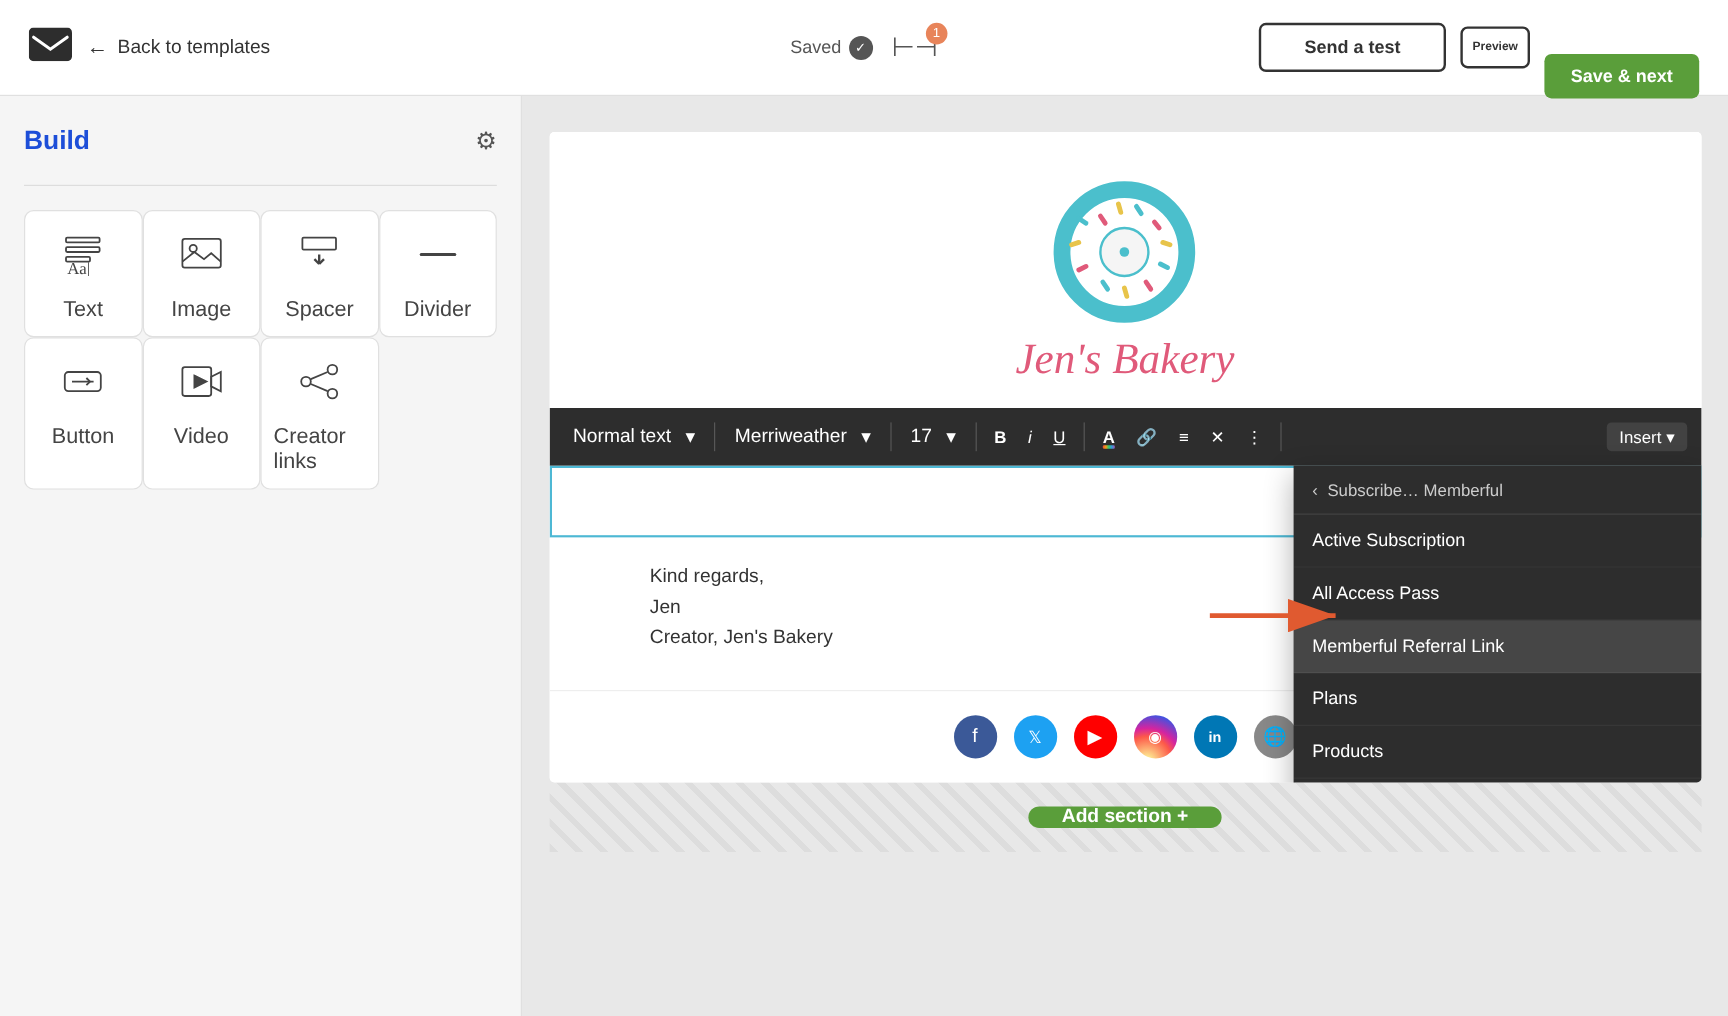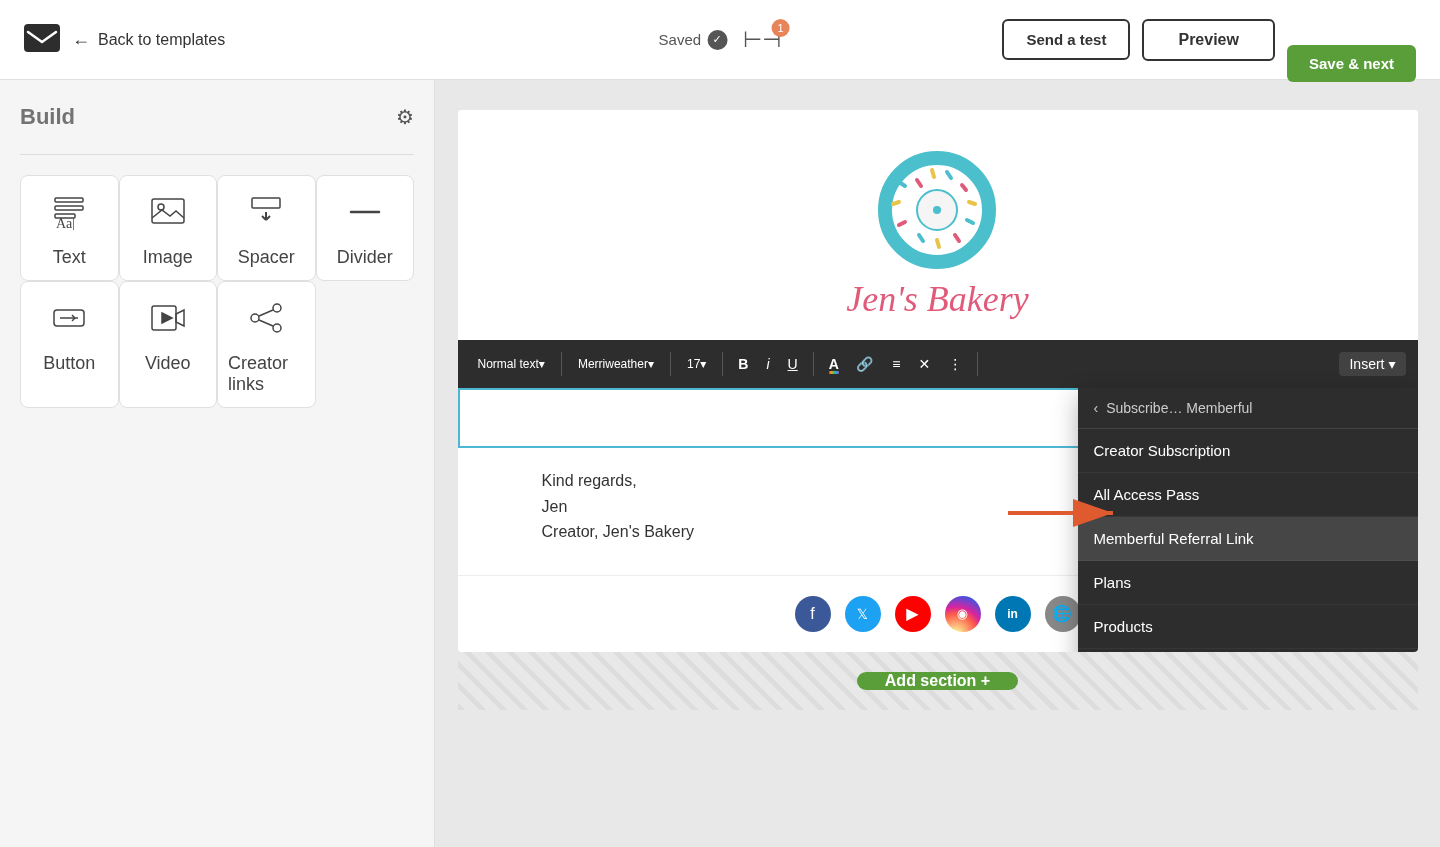--- a/index.html
+++ b/index.html
@@ -72,35 +72,35 @@
       align-items: center;
       justify-content: center;
     }
     .header-actions {
       display: flex;
       align-items: center;
       gap: 12px;
       margin-left: auto;
     }
     .btn-send-test {
-      padding: 10px 22px;
+      padding: 10px 36px;
       border: 2px solid #333;
       border-radius: 6px;
       background: #fff;
       font-size: 15px;
       font-weight: 600;
       cursor: pointer;
       color: #333;
     }
     .btn-preview {
-      padding: 10px 34px;
+      padding: 10px 8px;
       border: 2px solid #333;
       border-radius: 6px;
       background: #fff;
-      font-size: 16px;
+      font-size: 10px;
       font-weight: 600;
       cursor: pointer;
       color: #333;
     }
     .btn-save-next {
       padding: 10px 22px;
       border: none;
       border-radius: 6px;
       background: #5a9e3a;
       font-size: 15px;
@@ -126,21 +126,21 @@
     }
     .sidebar-header {
       display: flex;
       align-items: center;
       justify-content: space-between;
       margin-bottom: 24px;
     }
     .build-title {
       font-size: 22px;
       font-weight: 600;
-      color: #737373;
+      color: #1d4ed8;
     }
     .gear-icon {
       font-size: 20px;
       color: #555;
       cursor: pointer;
     }
     .sidebar-divider {
       border: none;
       border-top: 1px solid #ddd;
       margin-bottom: 20px;
@@ -218,23 +218,23 @@
       display: flex;
       align-items: center;
       padding: 0 12px;
       height: 48px;
       gap: 4px;
       position: relative;
     }
     .toolbar-dropdown {
       display: flex;
       align-items: center;
-      gap: 0;
+      gap: 12px;
       color: #fff;
-      font-size: 12px;
+      font-size: 16px;
       padding: 4px 8px;
       border-radius: 4px;
       cursor: pointer;
     }
     .toolbar-sep { width: 1px; height: 24px; background: rgba(255,255,255,0.2); margin: 0 4px; }
     .toolbar-btn {
       color: #fff;
       font-size: 14px;
       padding: 4px 7px;
       border-radius: 3px;
@@ -580,21 +580,21 @@
           <span>Insert</span>
           <span>▾</span>
         </div>
 
         <div class="insert-dropdown">
           <div class="dropdown-header">
             <span class="dropdown-back-arrow">‹</span>
             <span>Subscribe… Memberful</span>
           </div>
           <div class="dropdown-item">
-            <span>Creator Subscription</span>
+            <span>Active Subscription</span>
           </div>
           <div class="dropdown-item">
             <span>All Access Pass</span>
           </div>
           <div class="dropdown-item highlighted">
             <span>Memberful Referral Link</span>
           </div>
           <div class="dropdown-item">
             <span>Plans</span>
           </div>

